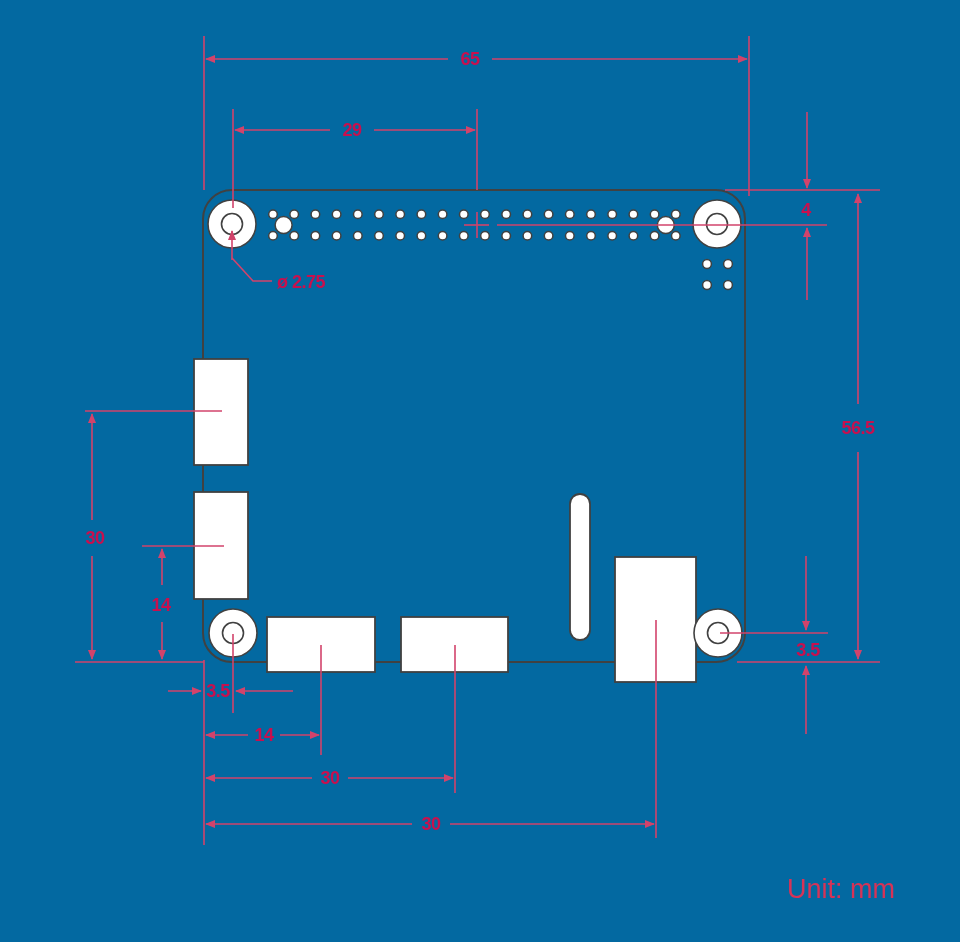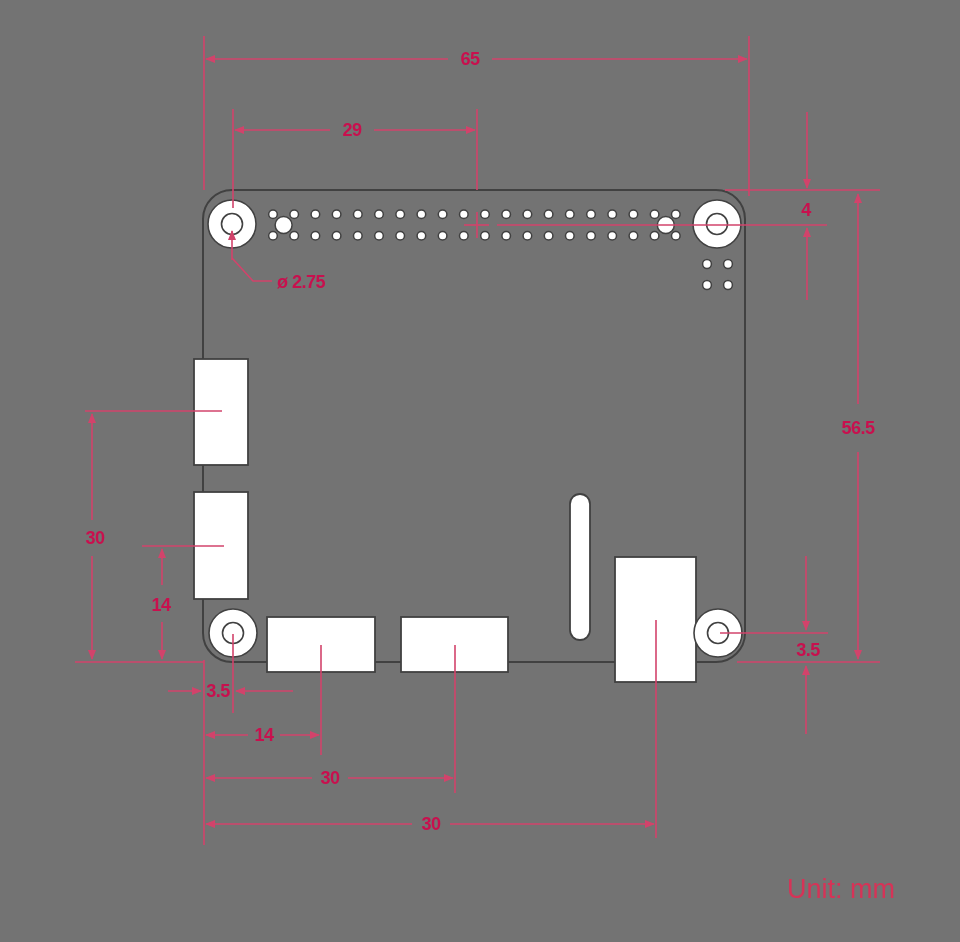--- a/index.html
+++ b/index.html
@@ -1,16 +1,16 @@
 <!DOCTYPE html>
 <html><head>
 <meta charset="utf-8">
 <style>
   html,body{margin:0;padding:0;background:#ffffff;}
-  .canvas{position:relative;width:960px;height:942px;background:#737373;overflow:hidden;
+  .canvas{position:relative;width:960px;height:942px;background:#0369a1;overflow:hidden;
           font-family:"Liberation Sans", sans-serif;}
   svg{display:block;}
   .outline{fill:none;stroke:#414141;stroke-width:2;}
   .part{fill:#ffffff;stroke:#414141;stroke-width:1.8;}
   .hole{fill:#ffffff;stroke:#414141;stroke-width:1.6;}
   .pin{fill:#ffffff;stroke:#414141;stroke-width:1.5;}
   .dim{stroke:#d2436b;stroke-width:1.6;fill:none;}
   text.dimtxt{fill:#c8104e;font-weight:bold;font-size:18px;letter-spacing:-0.5px;
               font-family:"Liberation Sans", sans-serif;}
   text.unit{fill:#d63357;font-weight:normal;font-size:27px;

